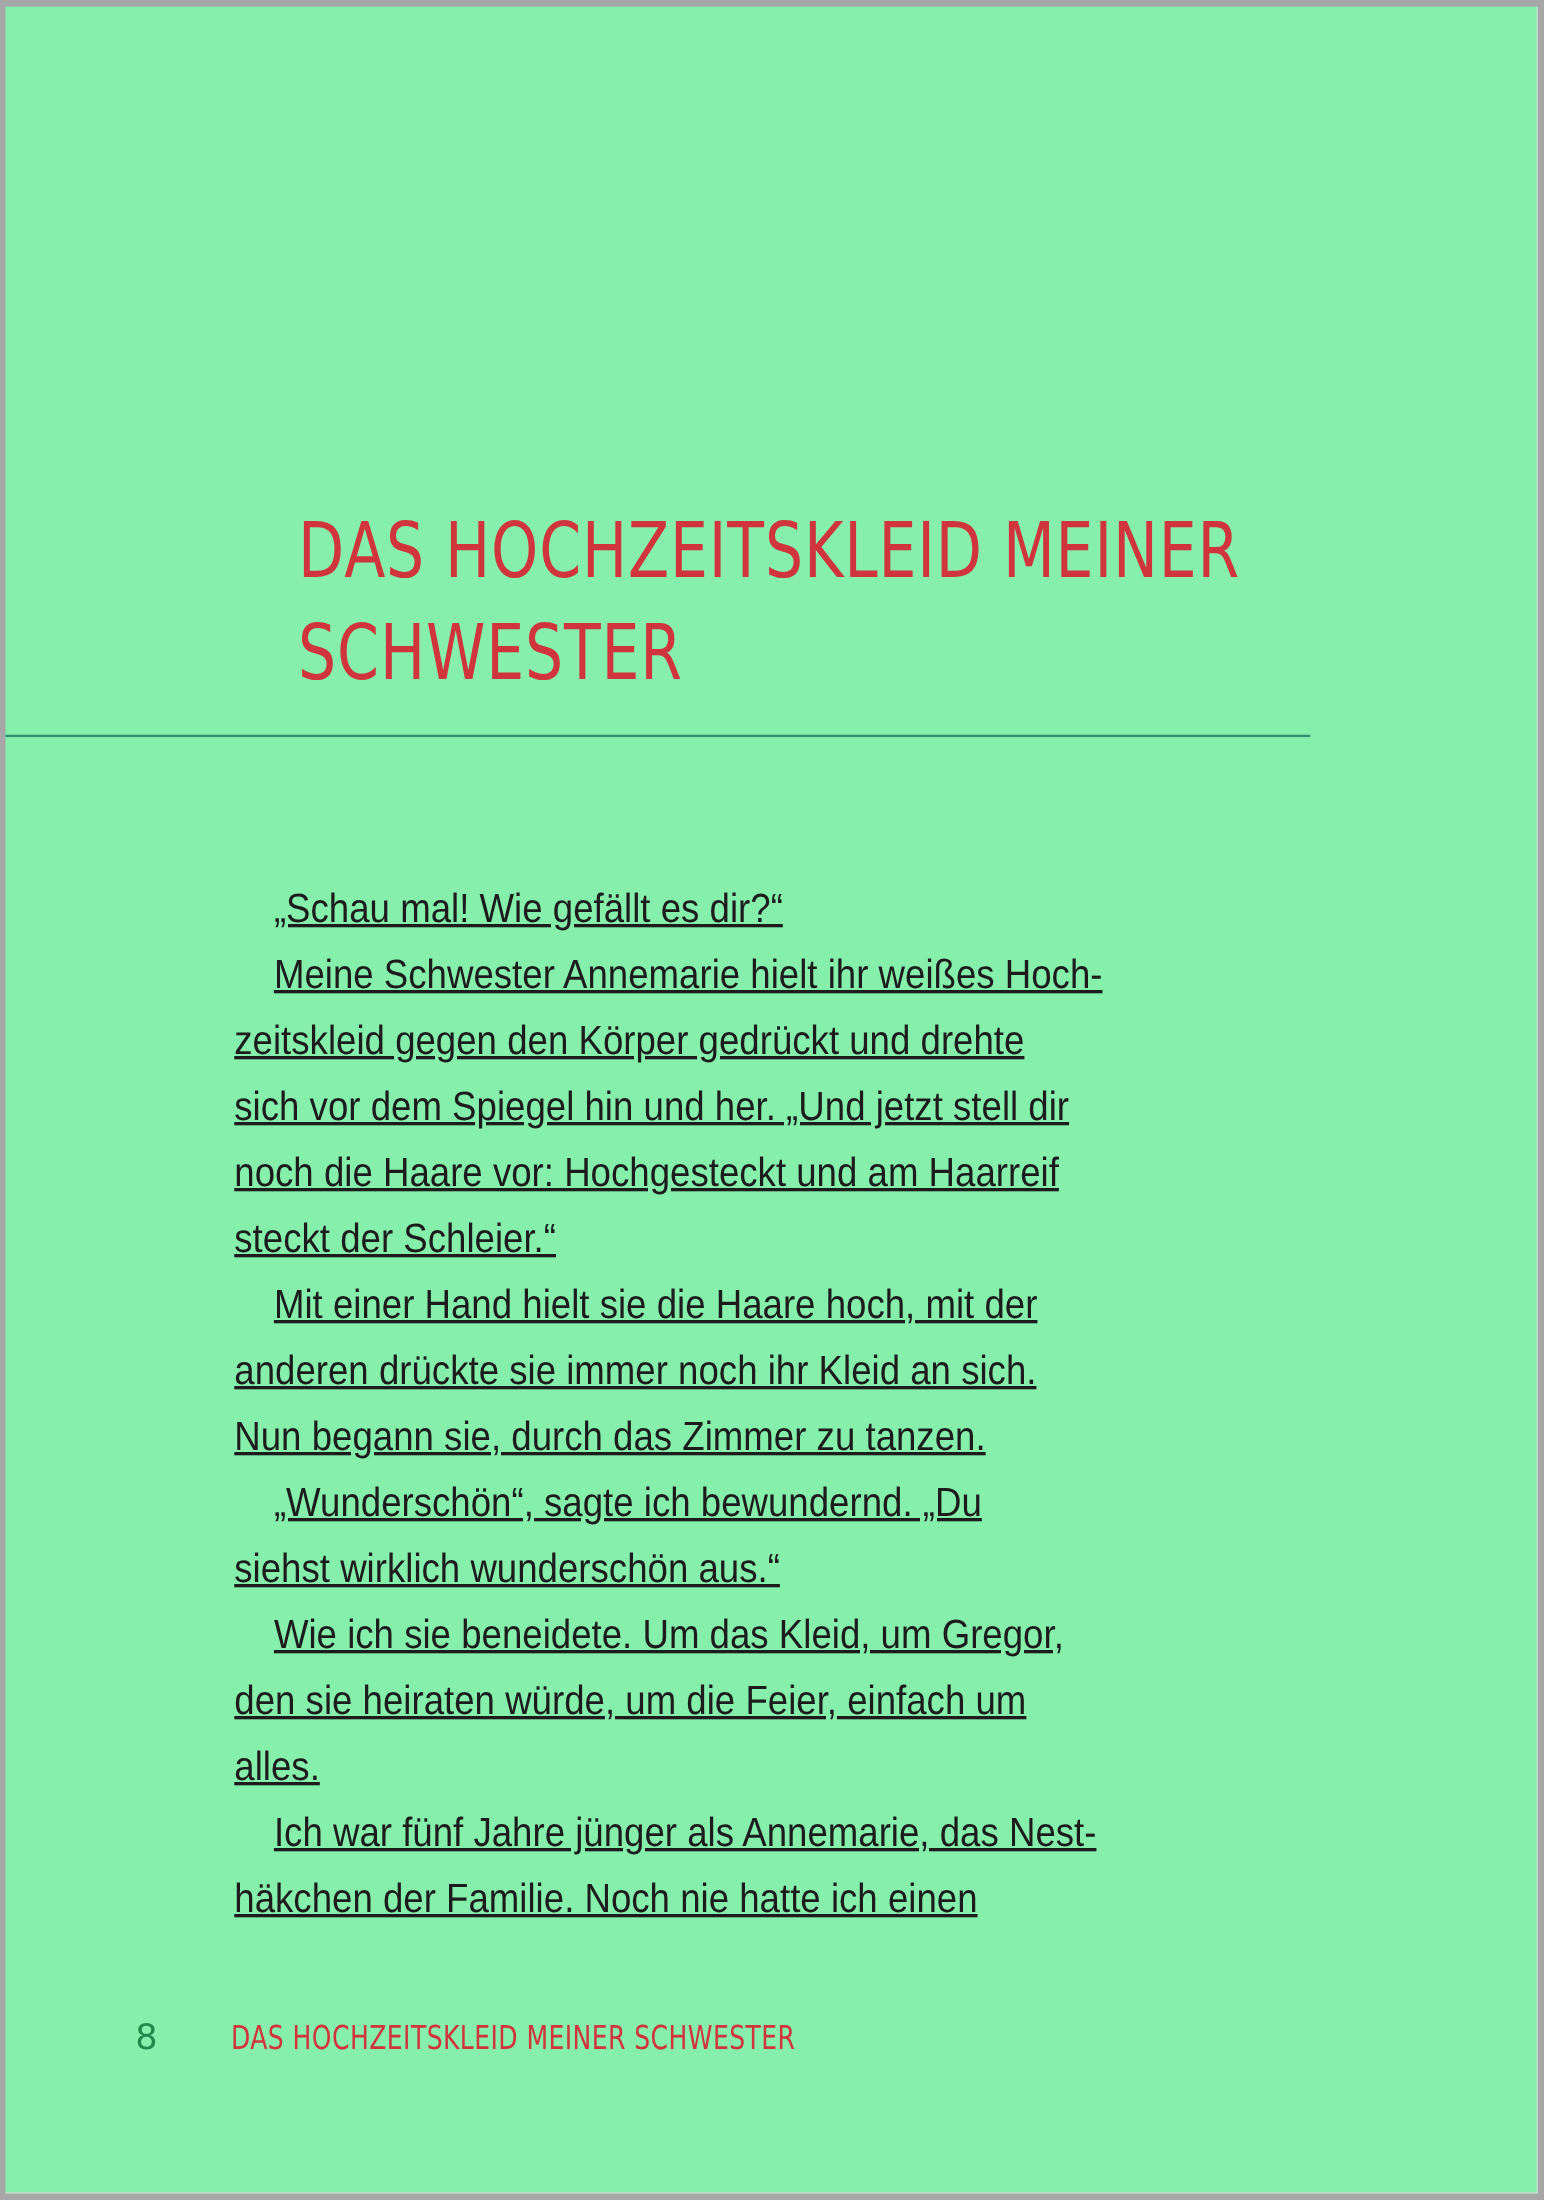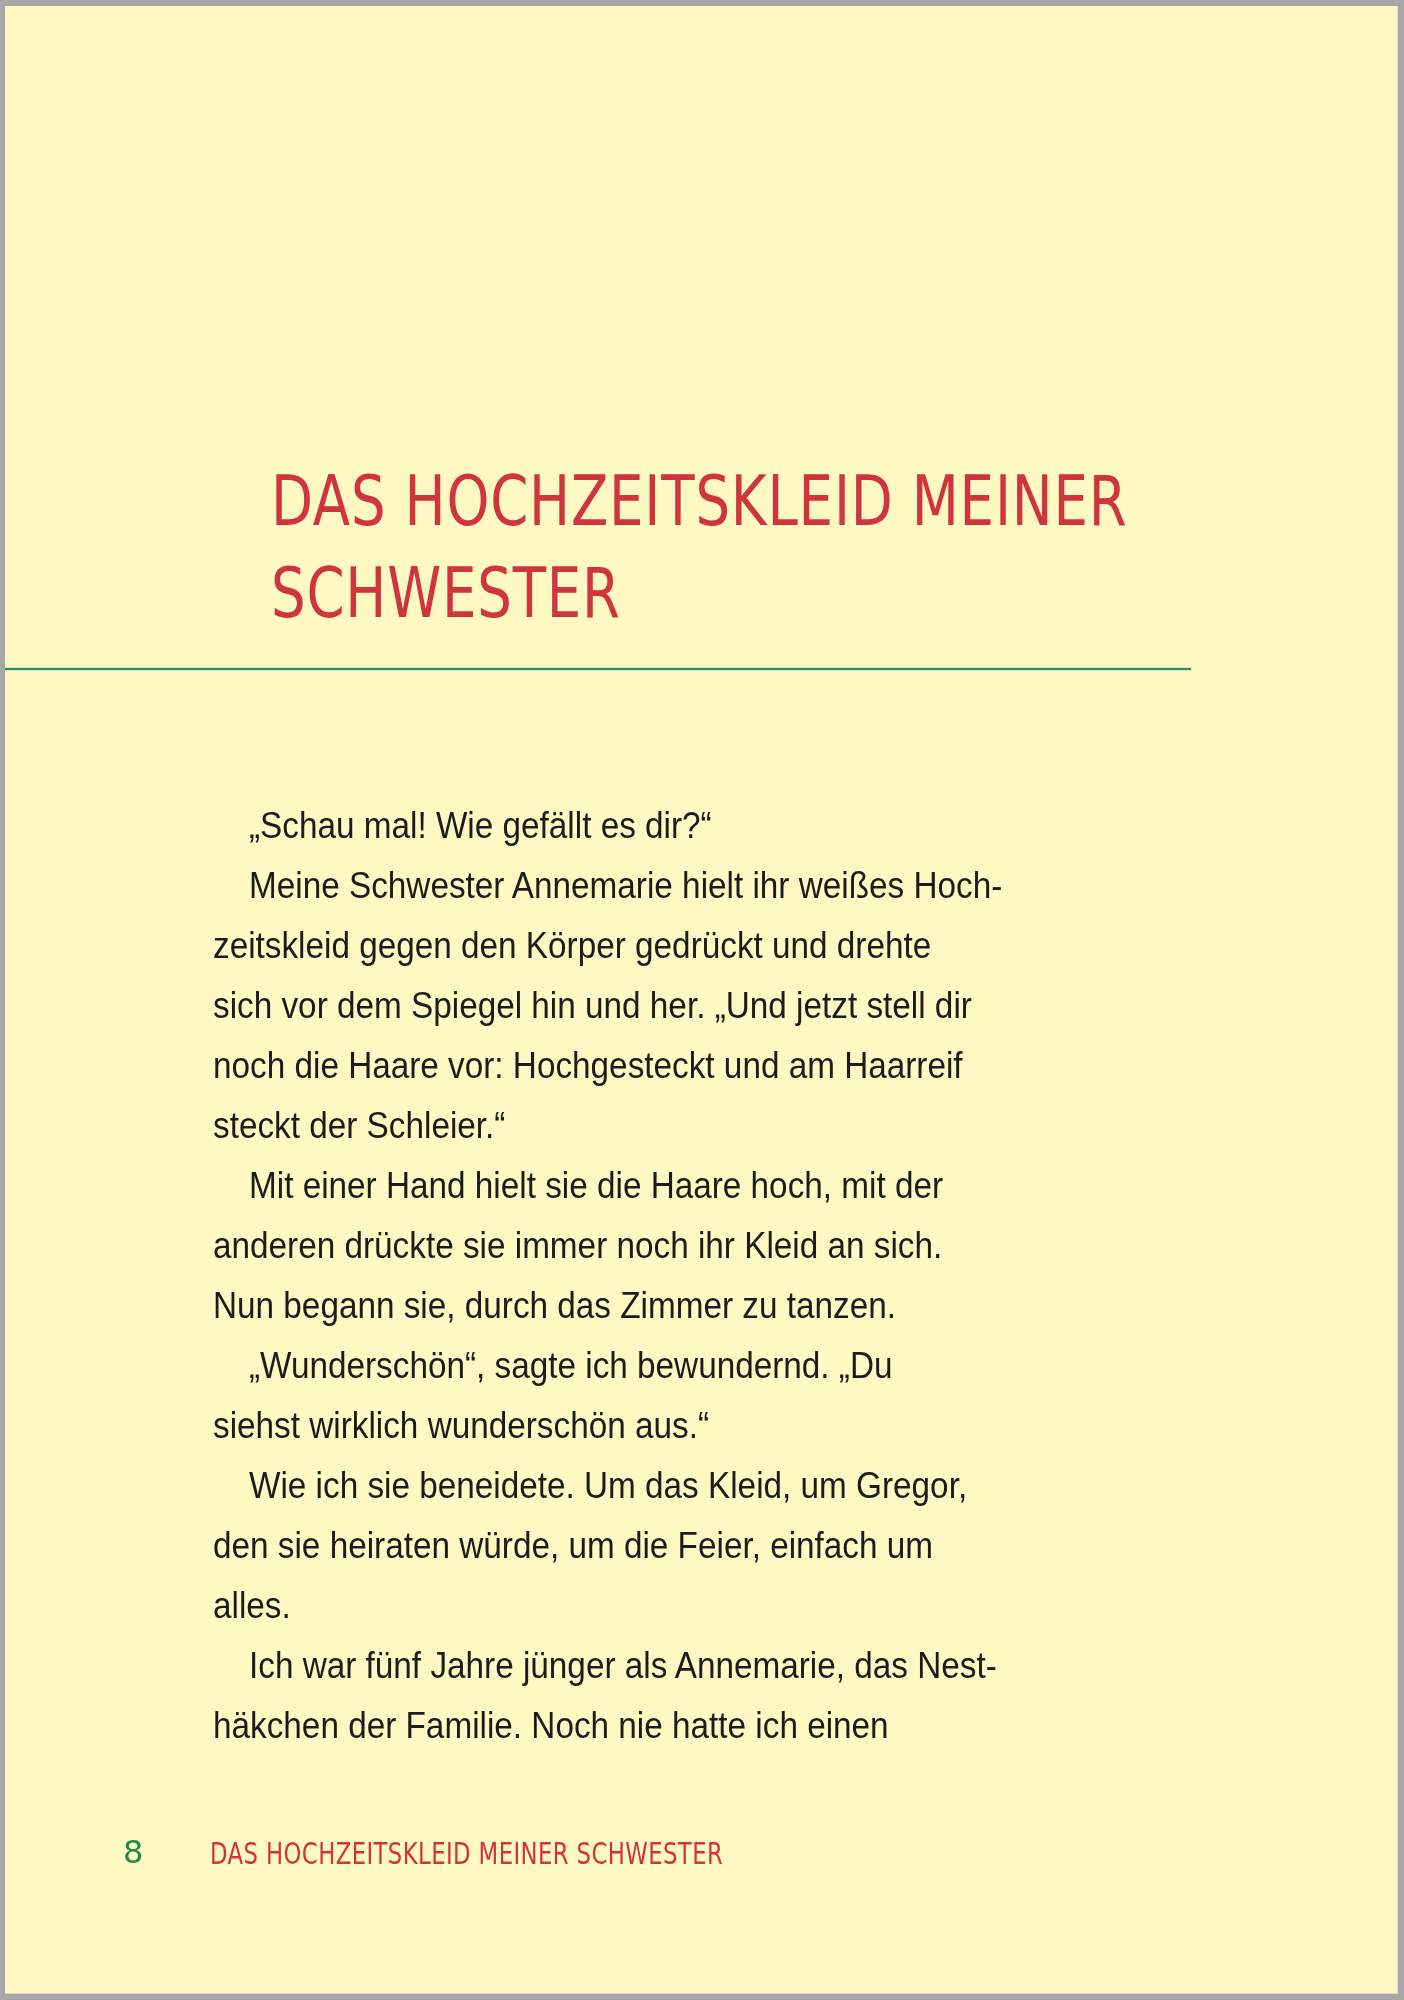--- a/index.html
+++ b/index.html
@@ -12,21 +12,21 @@
       height: 2000px;
       position: relative;
       overflow: hidden;
     }
     .page {
       position: absolute;
       left: 5px;
       top: 6px;
       width: 1392px;
       height: 1987px;
-      background: #fef9c3;
+      background: #86efac;
       border-right: 1px solid #d8d8d8;
       border-bottom: 1px solid #d8d8d8;
     }
     .chapter-title {
       position: absolute;
       left: 266px;
       top: 449px;
       width: 900px;
       margin: 0;
       font-family: "DejaVu Sans", sans-serif;
@@ -51,20 +51,21 @@
     }
     .body-text {
       position: absolute;
       left: 208px;
       top: 790px;
       width: 1000px;
       font-family: "Liberation Sans", sans-serif;
       font-size: 37px;
       line-height: 60px;
       color: #1c1c1c;
+      text-decoration: underline;
     }
     .body-text .line {
       display: block;
       white-space: nowrap;
       transform: scaleX(0.9);
       transform-origin: left center;
     }
     .body-text .line.indent { padding-left: 40px; }
     .footer {
       position: absolute;

